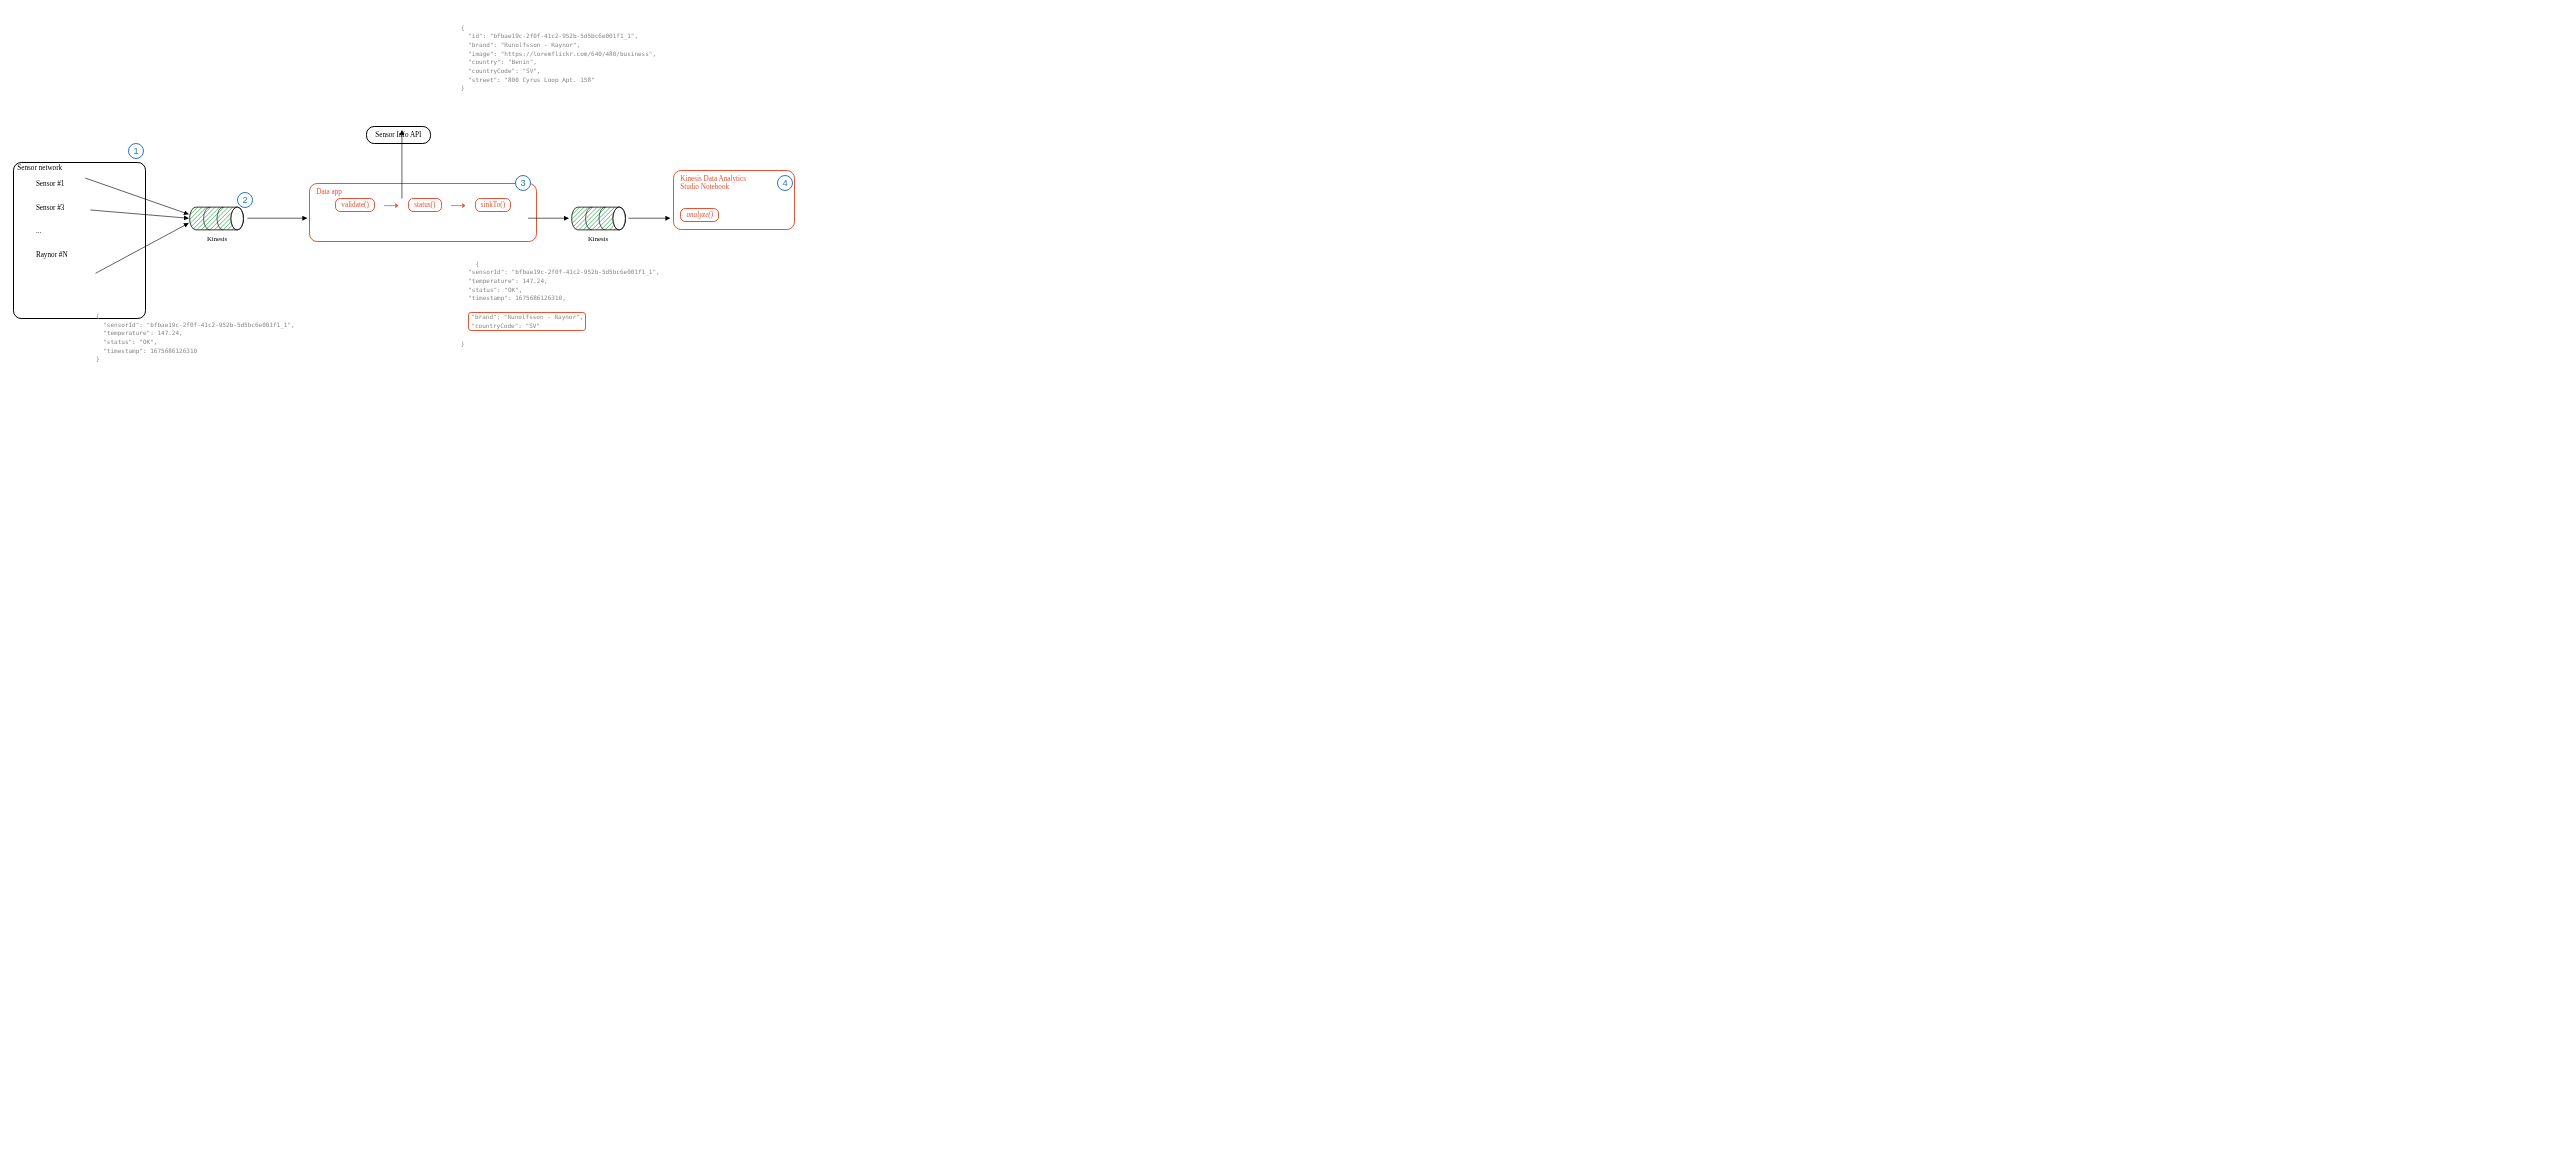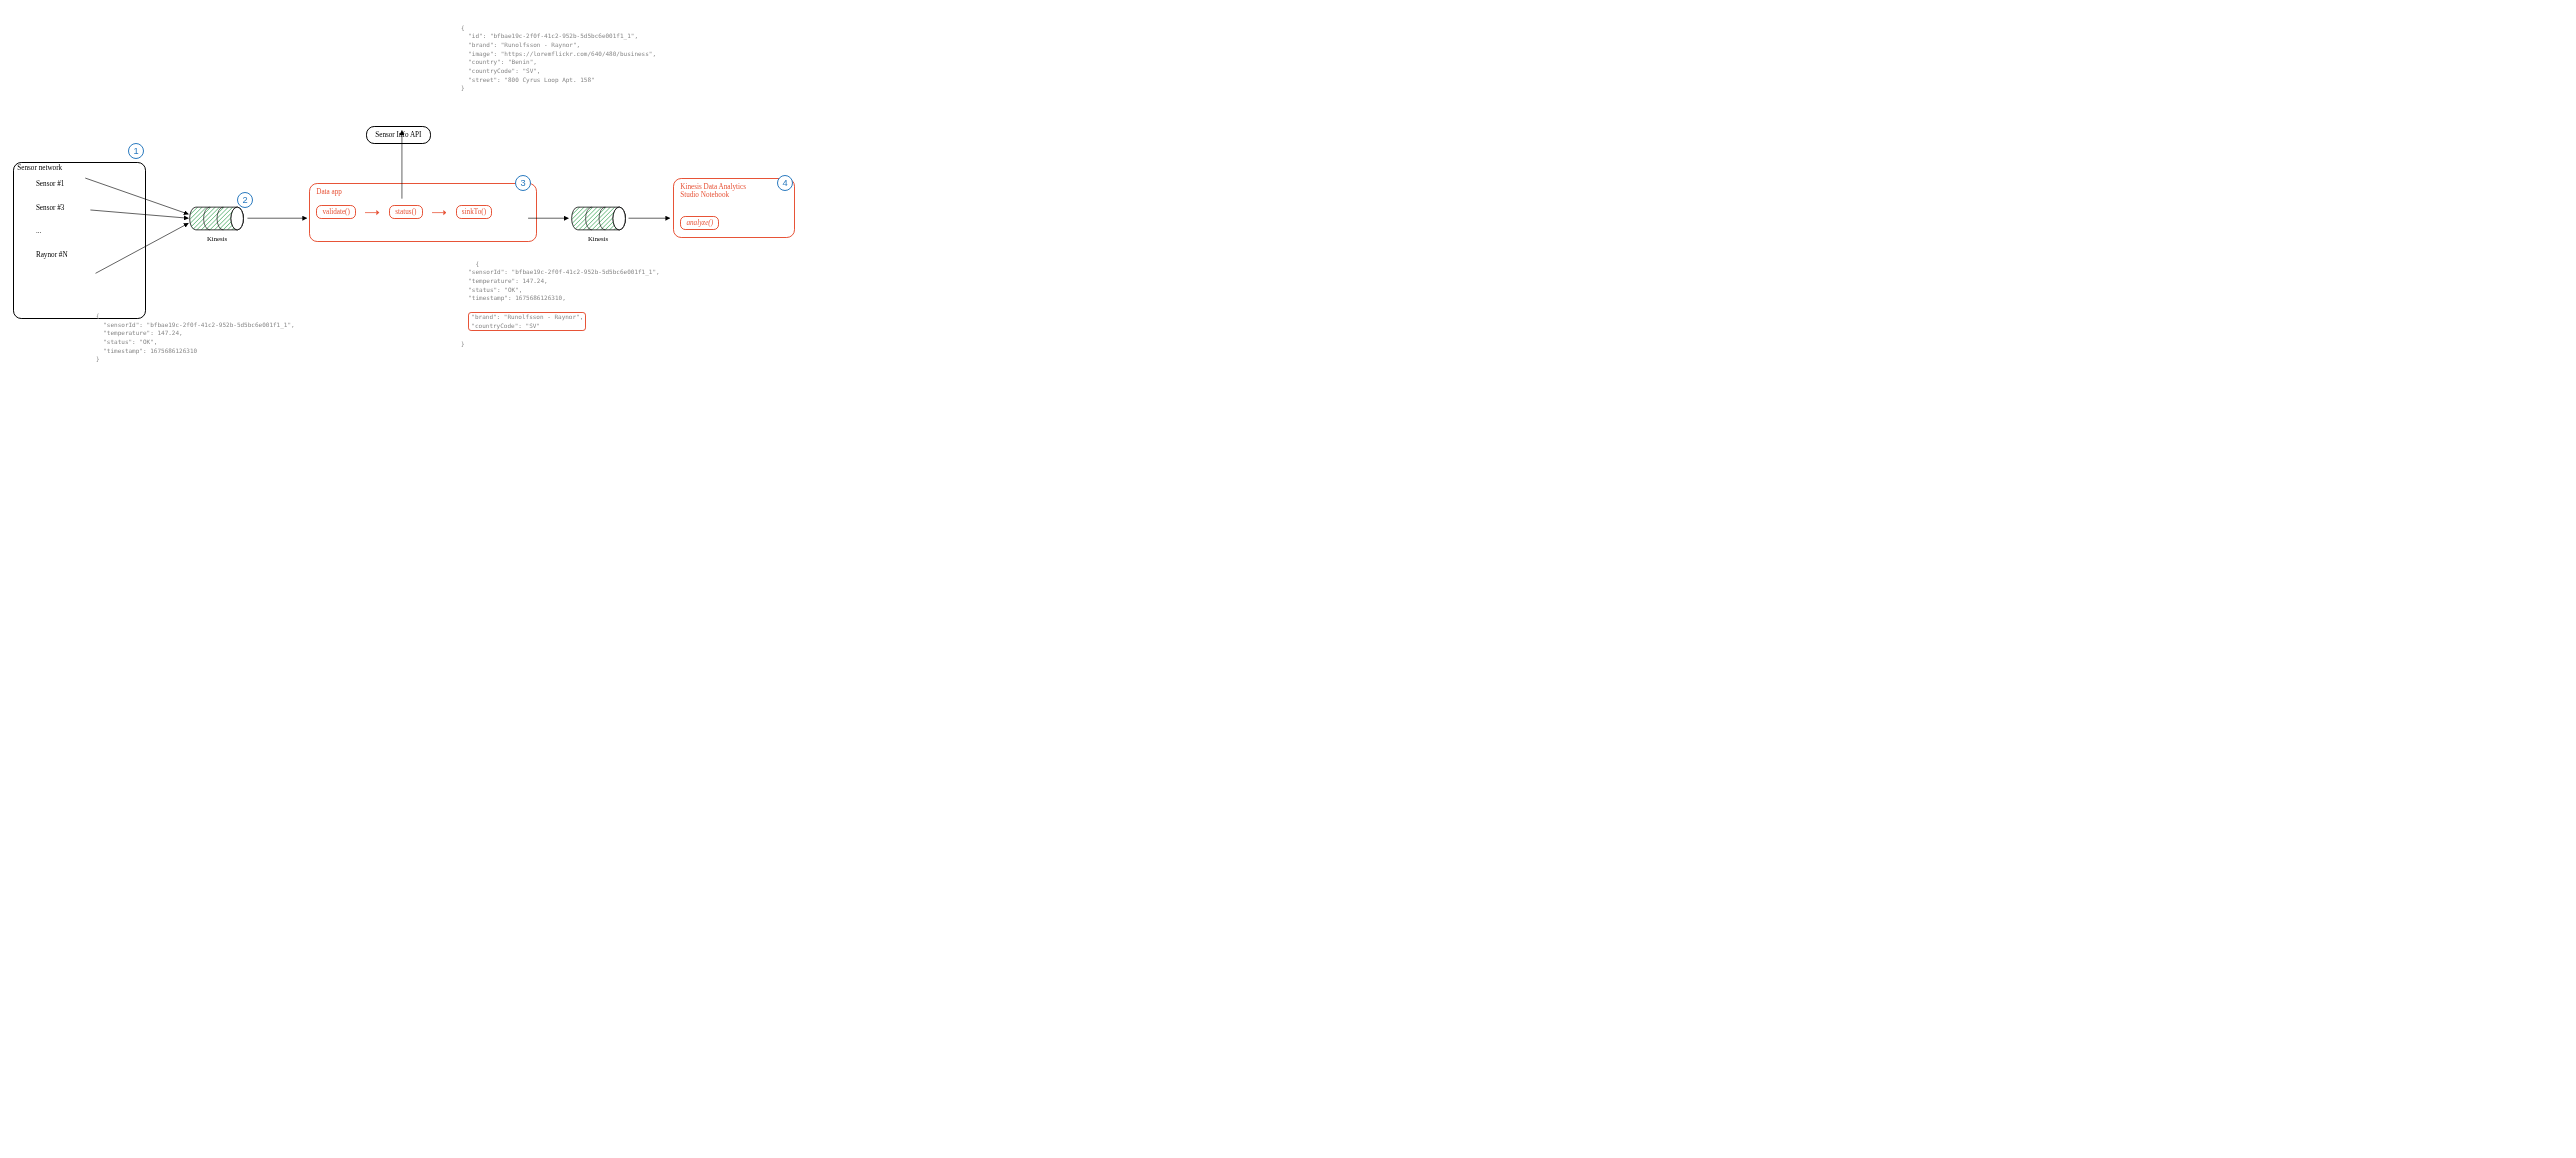--- a/index.html
+++ b/index.html
@@ -63,21 +63,22 @@
   .kinesis-label {
     position: absolute;
     font-size: 6.7px;
     text-align: center;
     width: 52px;
   }
   .flow {
     display: flex;
     align-items: center;
     gap: 9.3px;
-    margin-top: 9px;
+    margin-top: 2px;
+    justify-content: center;
   }
   .flow svg { flex: 0 0 auto; }
   .hl-orange {
     border: 0.8px solid #e75337;
     border-radius: 3.1px;
     padding: 0 2.1px;
     display: inline-block;
   }
 </style>
 </head>
@@ -135,21 +136,21 @@
 
   <svg width="57" height="31" style="position:absolute; left:562px; top:195px;" viewBox="0 0 110 60">
     <ellipse cx="95" cy="30" rx="12" ry="22" fill="#fff" stroke="#000" stroke-width="1.5"></ellipse>
     <path d="M15,8 A12,22 0 0,0 15,52 L95,52 A12,22 0 0,0 95,8 Z" fill="url(#hatch)" stroke="#000" stroke-width="1.5"></path>
     <ellipse cx="95" cy="30" rx="12" ry="22" fill="#fff" stroke="#000" stroke-width="1.5"></ellipse>
     <path d="M42,8 A12,22 0 0,0 42,52" fill="none" stroke="#000" stroke-width="1.2"></path>
     <path d="M68,8 A12,22 0 0,0 68,52" fill="none" stroke="#000" stroke-width="1.2"></path>
   </svg>
   <div class="kinesis-label" style="left:564px; top:227px;">Kinesis</div>
 
-  <div class="box box-orange" style="left:665px; top:170px; width:108px; height:50px;">
+  <div class="box box-orange" style="left:665px; top:162px; width:108px; height:50px;">
     <div style="white-space:pre-line;">Kinesis Data Analytics
 Studio Notebook</div>
     <div style="margin-top:17px;font-style:italic;">
       <span class="pill">analyze()</span>
     </div>
   </div>
   <div class="step-circle" style="left:769px; top:167px;">4</div>
 
   <div class="code" style="left:88px; top:304px;">{
   "sensorId": "bfbae19c-2f0f-41c2-952b-5d5bc6e001f1_1",

